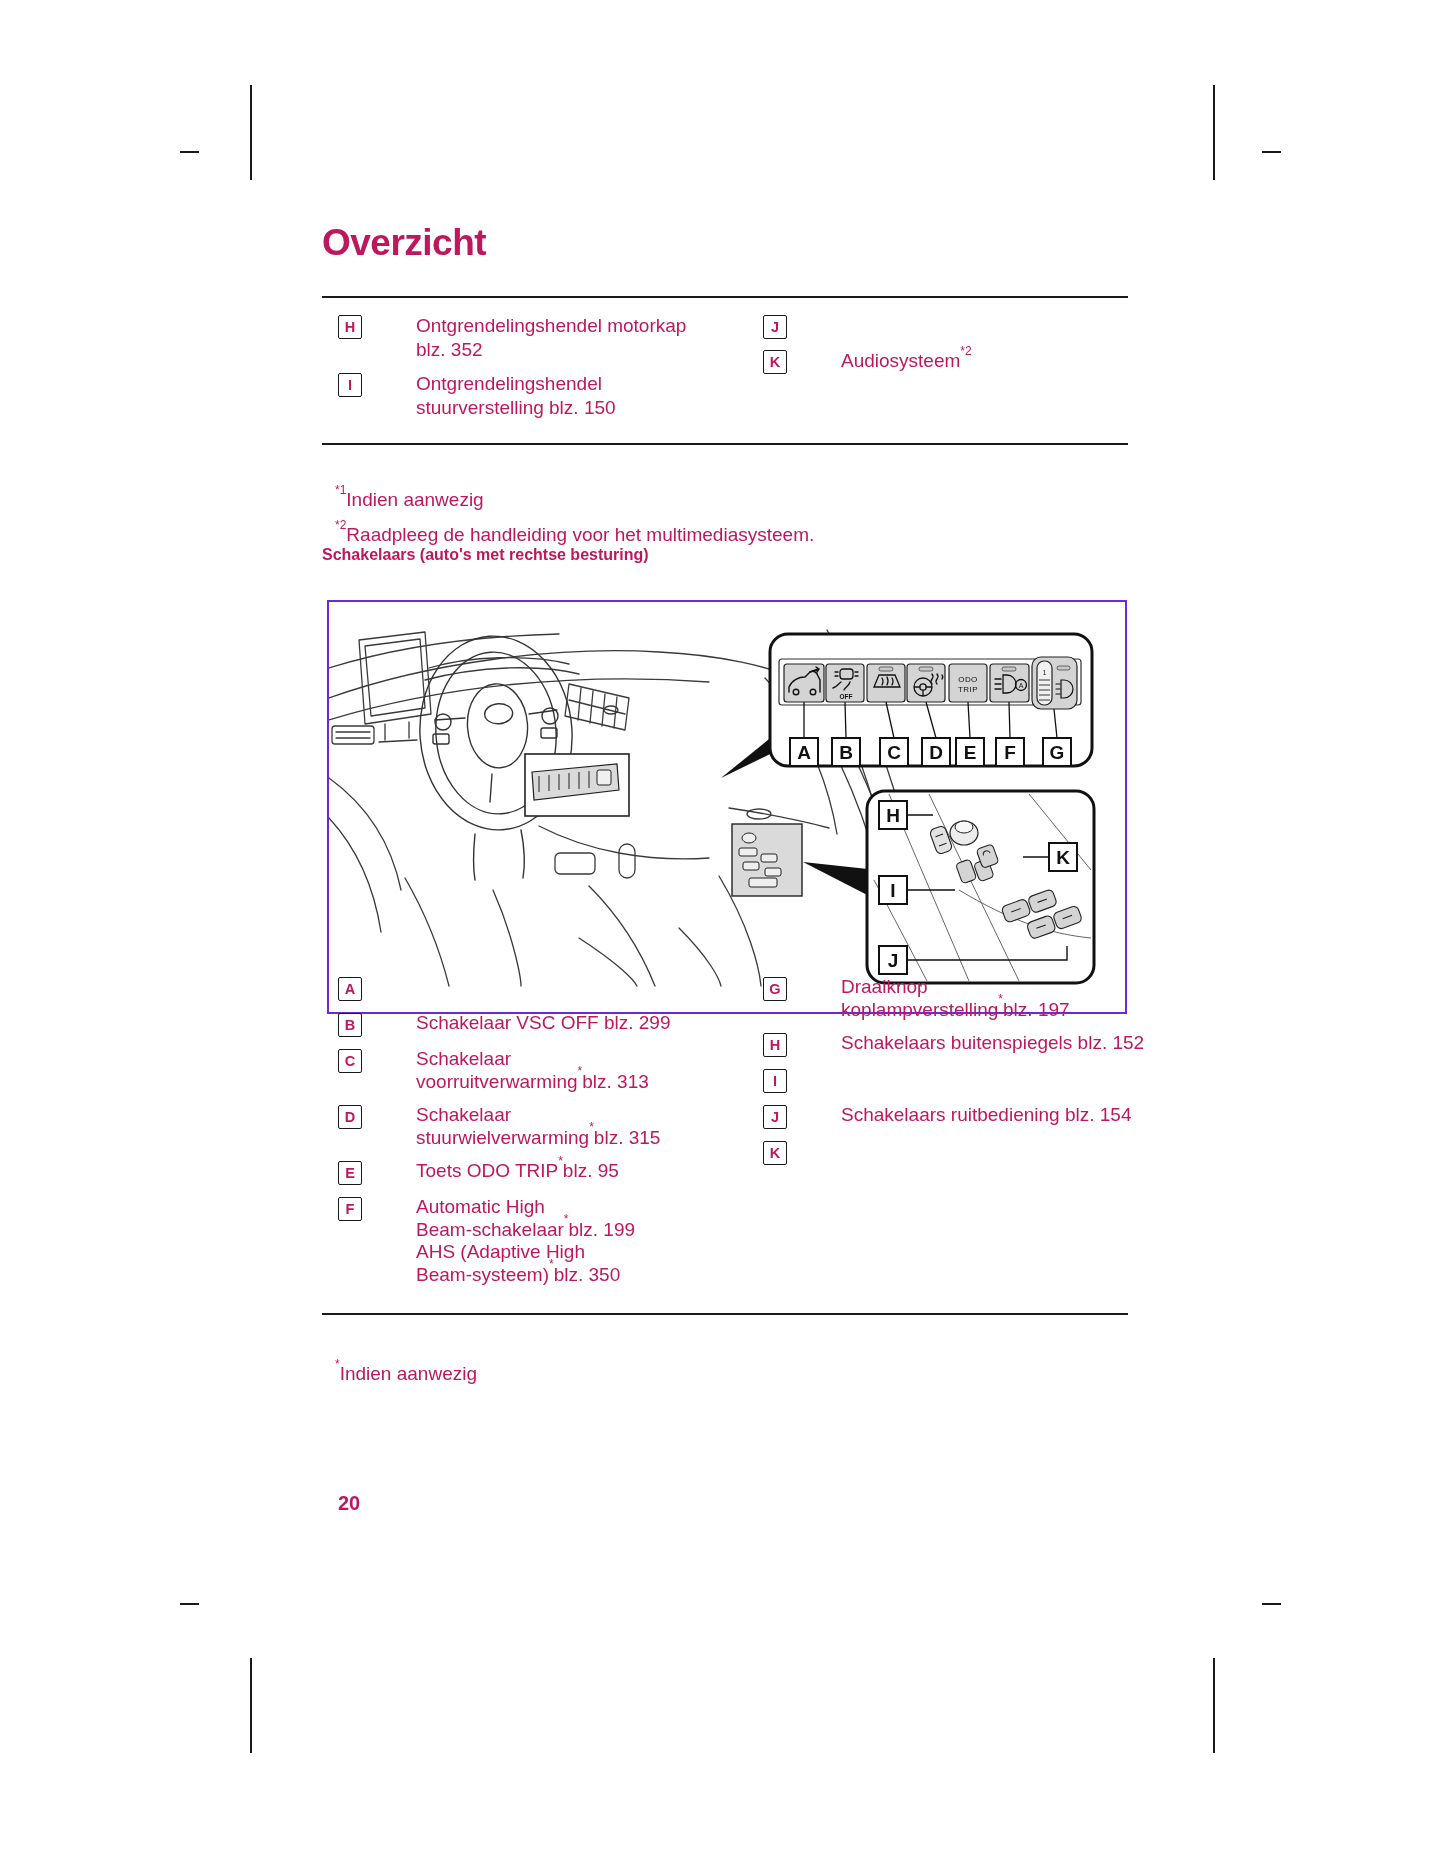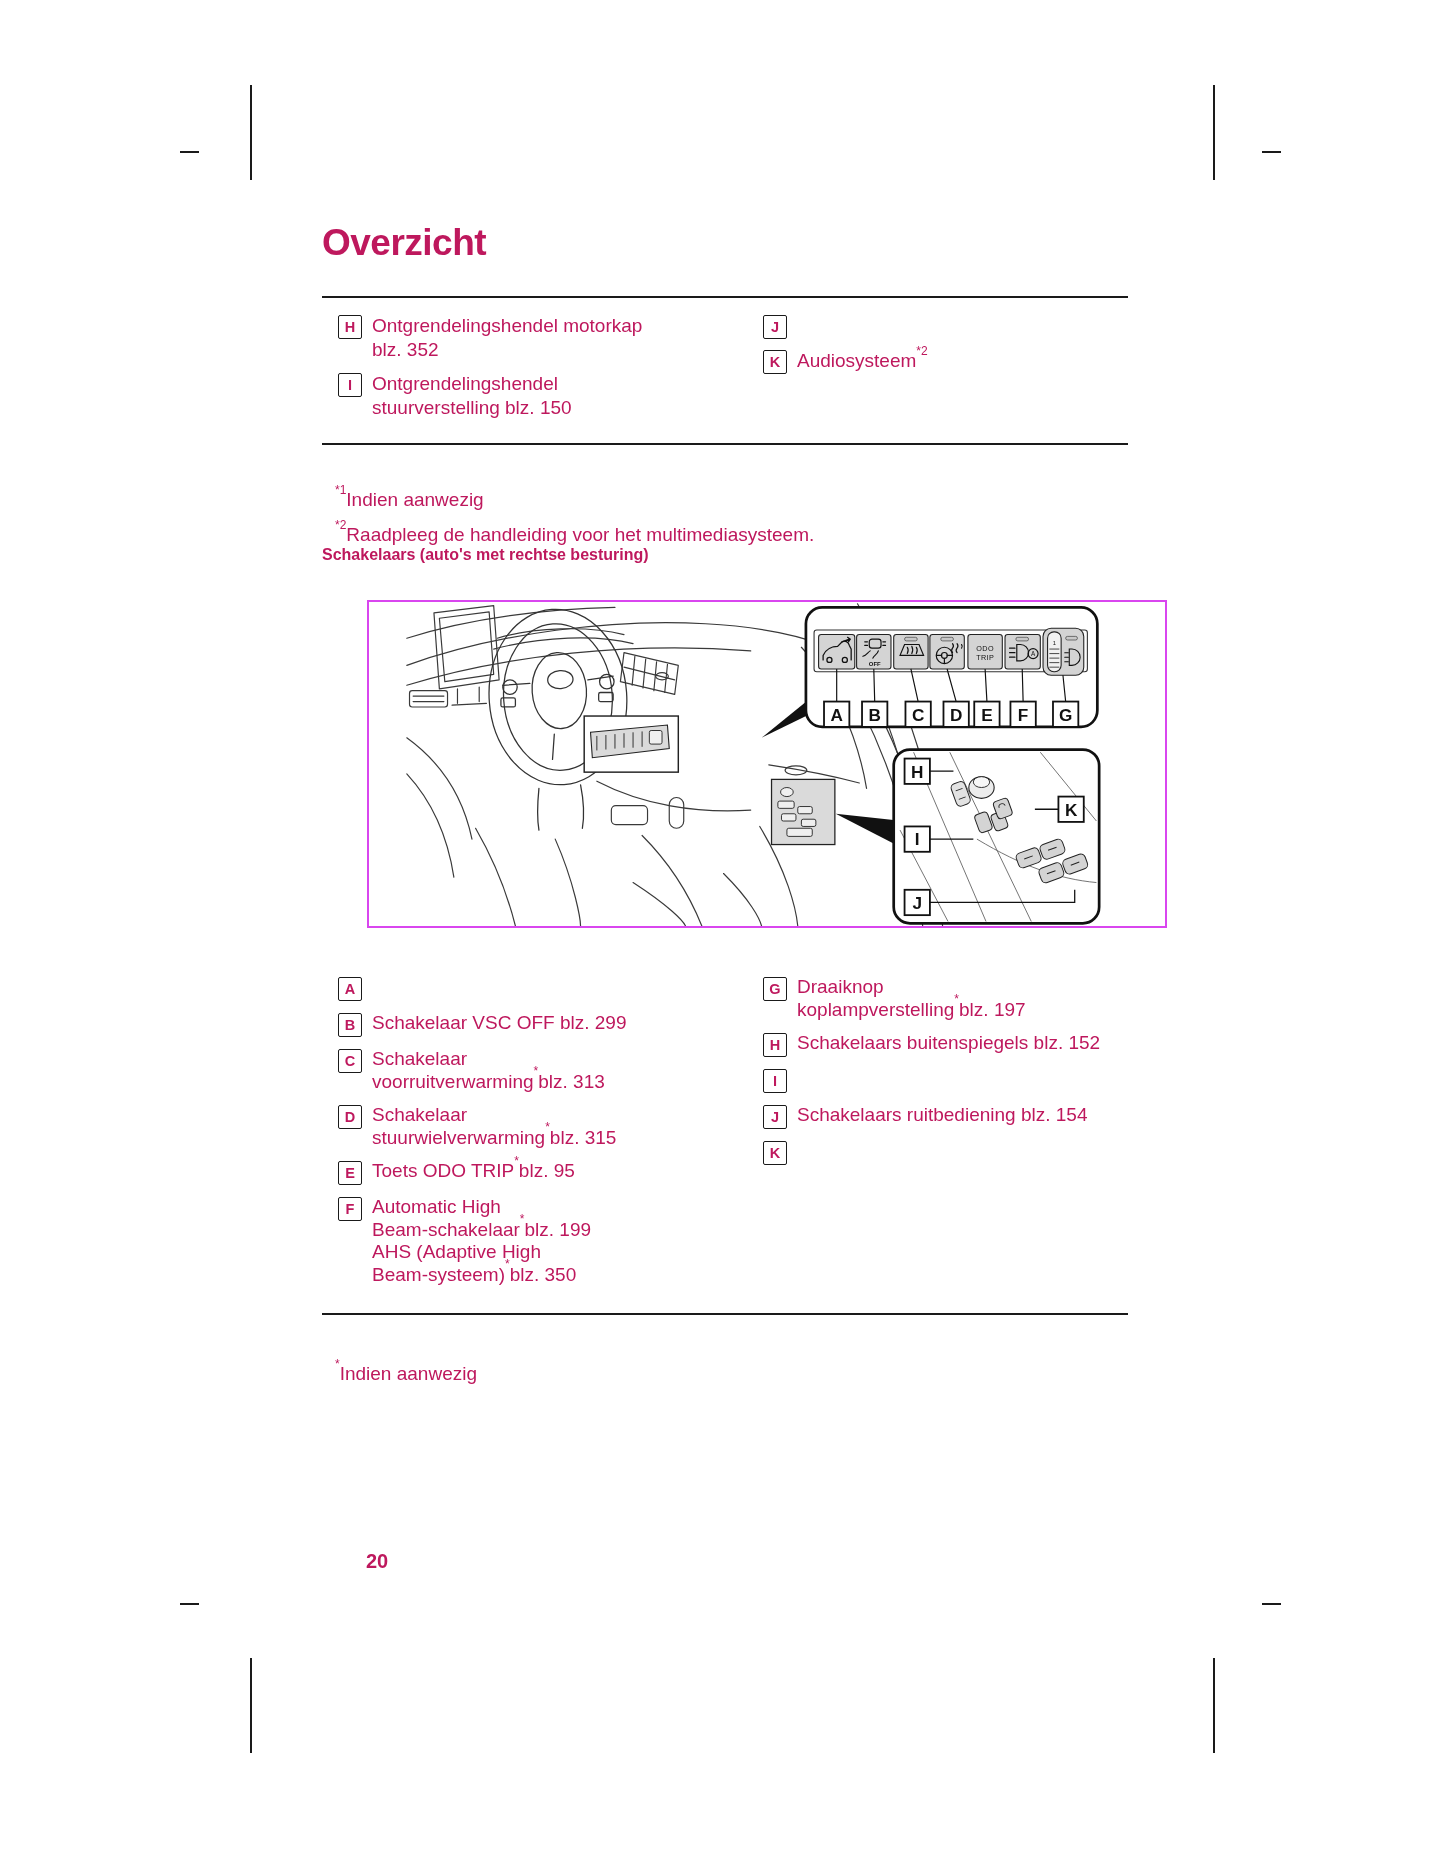--- a/index.html
+++ b/index.html
@@ -10,31 +10,31 @@
   .cm.h{width:19px;height:2px;}
   .title{position:absolute;left:322px;top:222px;margin:0;font-size:37px;font-weight:bold;letter-spacing:-0.5px;}
   .rule{position:absolute;left:322px;width:806px;height:2px;background:#1a1a1a;}
   .col{position:absolute;display:flex;flex-direction:column;}
   .item{display:flex;margin-bottom:11px;font-size:19px;line-height:22.5px;}
   .item.sp{line-height:24px;margin-bottom:10px;}
   .kbox{flex:none;width:22px;height:22px;border:1.8px solid #1a1a1a;border-radius:2px;
         display:flex;align-items:center;justify-content:center;
         font-weight:bold;font-size:14.5px;margin-right:10px;margin-top:1px;}
   .lines{display:flex;flex-direction:column;}
-  .ln{white-space:nowrap;}
+  .ln{white-space:nowrap;margin-left:44px;}
   sup.s{font-size:12px;line-height:0;position:relative;top:-5px;}
   .fn{position:absolute;left:335px;font-size:19px;line-height:24px;white-space:nowrap;margin-top:16px;}
   .subhead{position:absolute;left:322px;top:546px;margin:0;font-size:16px;font-weight:bold;white-space:nowrap;}
-  .diagram{position:absolute;left:327px;top:600px;width:800px;height:328px;
-           border:2px solid #d946ef;box-sizing:border-box;background:#fff;margin-left:40px;}
+  .diagram{position:absolute;left:327px;top:600px;width:800px;height:414px;
+           border:2px solid #6d28d9;box-sizing:border-box;background:#fff;}
   .diagram svg{display:block;width:100%;height:100%;}
   svg text{font-family:"Liberation Sans",sans-serif;fill:#111;stroke:none;}
   svg text.cap{font-weight:bold;font-size:19px;}
   svg text.tiny{font-size:8px;letter-spacing:0.4px;}
-  .pagenum{position:absolute;left:338px;top:1550px;font-size:20px;font-weight:bold;margin-left:28px;}
+  .pagenum{position:absolute;left:338px;top:1492px;font-size:20px;font-weight:bold;}
 </style>
 </head>
 <body>
 
 <div class="page">
 
   <div class="cm v" style="left:250px;top:85px"></div>
   <div class="cm v" style="left:1213px;top:85px"></div>
   <div class="cm v" style="left:250px;top:1658px"></div>
   <div class="cm v" style="left:1213px;top:1658px"></div>

